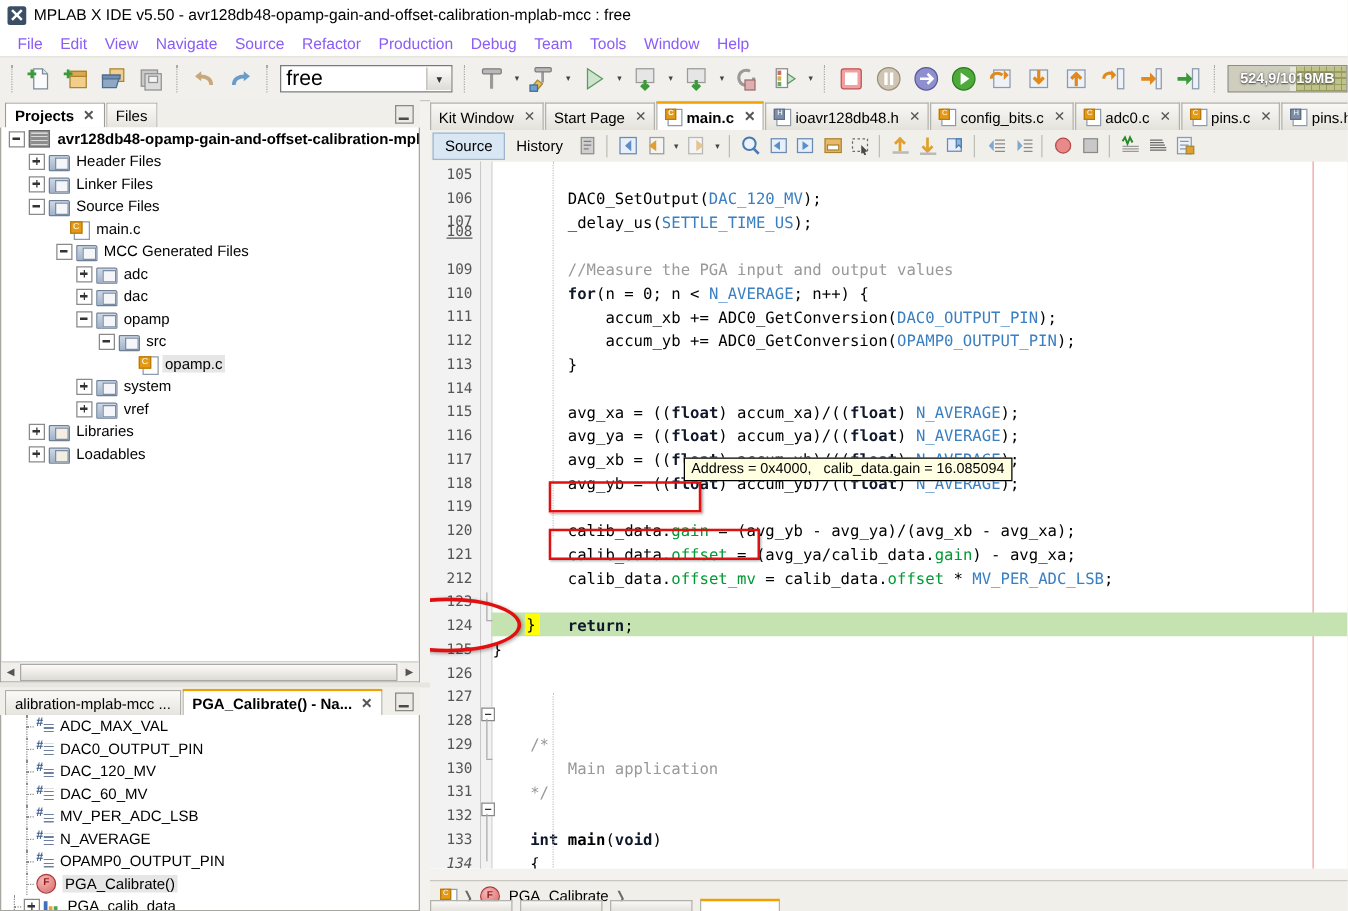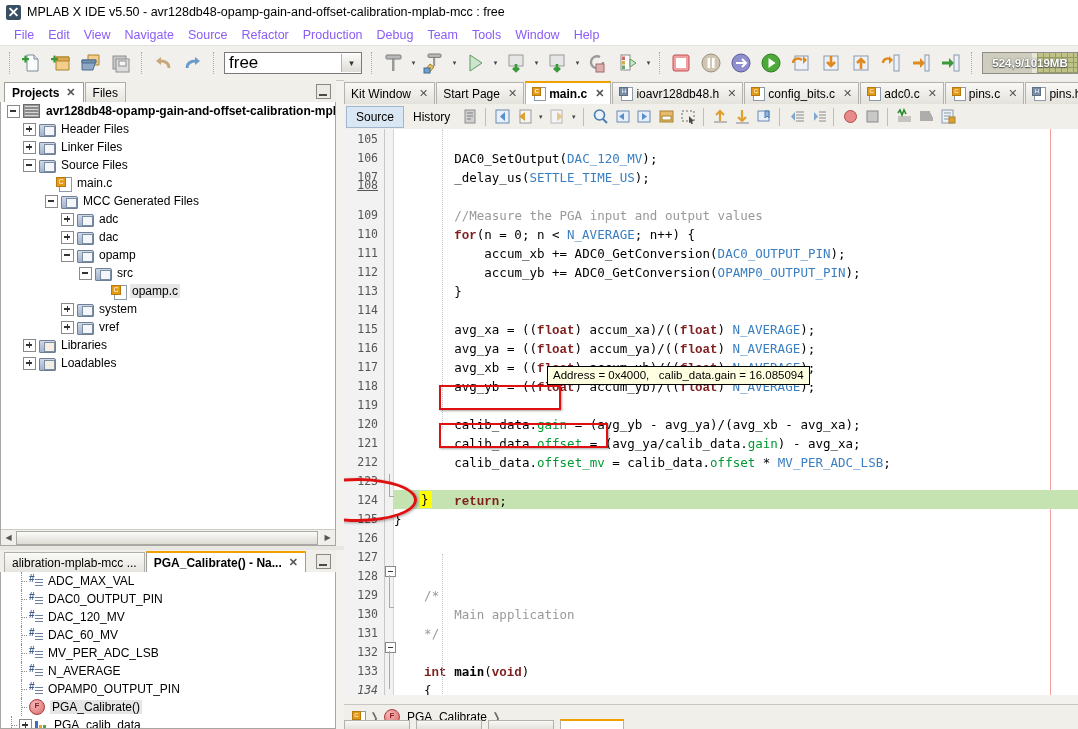--- a/index.html
+++ b/index.html
@@ -163,21 +163,21 @@
   .gutter2{position:absolute;left:41px;top:0;bottom:0;width:8px;background:#f2f2f2;border-right:1px solid #d6d6d6;}
   .codearea{position:absolute;left:50px;top:0;right:0;bottom:0;overflow:hidden;}
   .ln{
     position:absolute;left:0;width:34px;text-align:right;font-family:"DejaVu Sans Mono","Liberation Mono",monospace;
     font-size:11.5px;color:#555;height:19px;line-height:19px;
   }
   .cl{
     position:absolute;left:0;height:19px;line-height:19px;white-space:pre;
     font-family:"DejaVu Sans Mono","Liberation Mono",monospace;font-size:12.5px;color:#000;
   }
-  .kw{color:#7f1d1d;font-weight:bold;font-family:Liberation Mono, monospace;}
+  .kw{color:#0f172a;font-weight:bold;}
   .mac{color:#3a7fc1;}
   .fld{color:#009933;}
   .cmt{color:#999999;}
   .execline{position:absolute;left:0;right:0;height:19px;background:#c4e3b0;}
   .marginguide{position:absolute;top:0;bottom:0;width:1px;background:#f0a0a0;}
   .foldcol{position:absolute;left:41px;top:0;bottom:0;width:9px;}
   .foldbox{position:absolute;width:9px;height:9px;border:1px solid #888;background:#fff;}
   .foldbox:before{content:"";position:absolute;left:2px;top:3.5px;width:5px;height:1px;background:#333;}
   .foldline{position:absolute;left:4px;width:1px;background:#aaa;}
   .foldend{position:absolute;left:4px;width:5px;height:1px;background:#aaa;}

